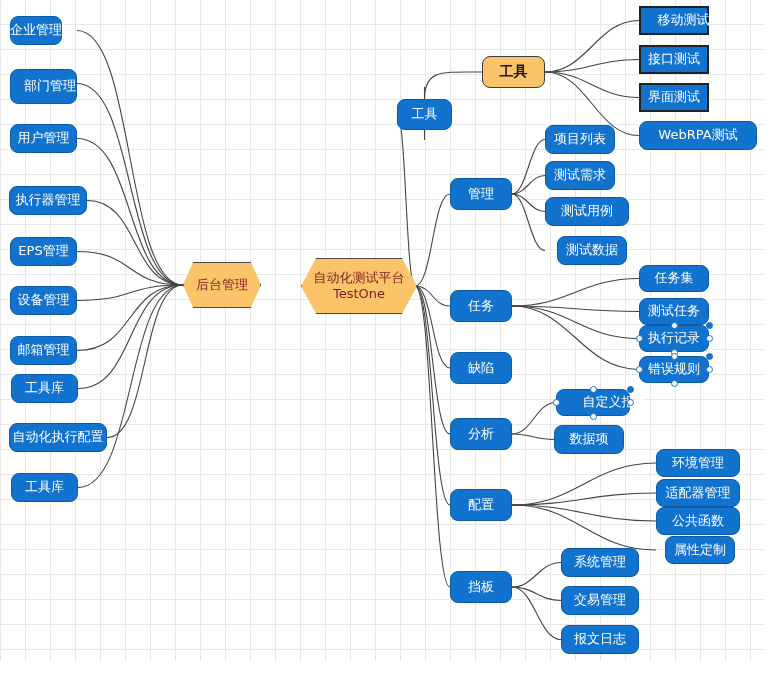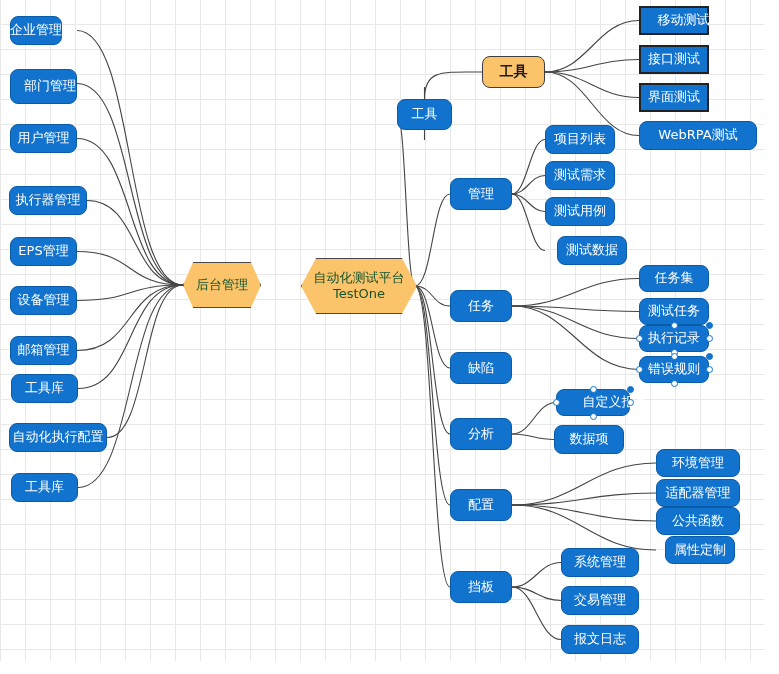--- a/index.html
+++ b/index.html
@@ -56,21 +56,21 @@
     border: 1px solid #0B5CA8;
     border-radius: 8px;
     color: #ffffff;
     font-size: 13px;
   }
   .node-rect.sharp {
     border-radius: 0;
     border: 2px solid #222222;
   }
   .node-hex {
-    color: #14532d;
+    color: #7f1d1d;
     font-size: 13px;
     background: #FBC46A;
     border: 1px solid #4a4a4a;
     border-radius: 0;
     clip-path: polygon(13% 0%, 87% 0%, 100% 50%, 87% 100%, 13% 100%, 0% 50%);
     flex-direction: column;
     align-items: center;
   }
   .node-hex .hexline { display: block; }
   .node-pill-orange {
@@ -206,21 +206,21 @@
       </div>
       <div class="node node-rect" style="left: 450px; top: 178px; width: 62px; height: 32px;">
         <span>管理</span>
       </div>
       <div class="node node-rect" style="left: 545px; top: 125px; width: 70px; height: 29px;">
         <span>项目列表</span>
       </div>
       <div class="node node-rect" style="left: 545px; top: 161px; width: 70px; height: 29px;">
         <span>测试需求</span>
       </div>
-      <div class="node node-rect" style="left: 545px; top: 197px; width: 70px; height: 29px;">
+      <div class="node node-rect" style="left: 545px; top: 197px; width: 84px; height: 29px;">
         <span>测试用例</span>
       </div>
       <div class="node node-rect" style="left: 557px; top: 236px; width: 70px; height: 29px;">
         <span>测试数据</span>
       </div>
       <div class="node node-rect" style="left: 450px; top: 290px; width: 62px; height: 32px;">
         <span>任务</span>
       </div>
       <div class="node node-rect" style="left: 639px; top: 265px; width: 70px; height: 27px;">
         <span>任务集</span>

